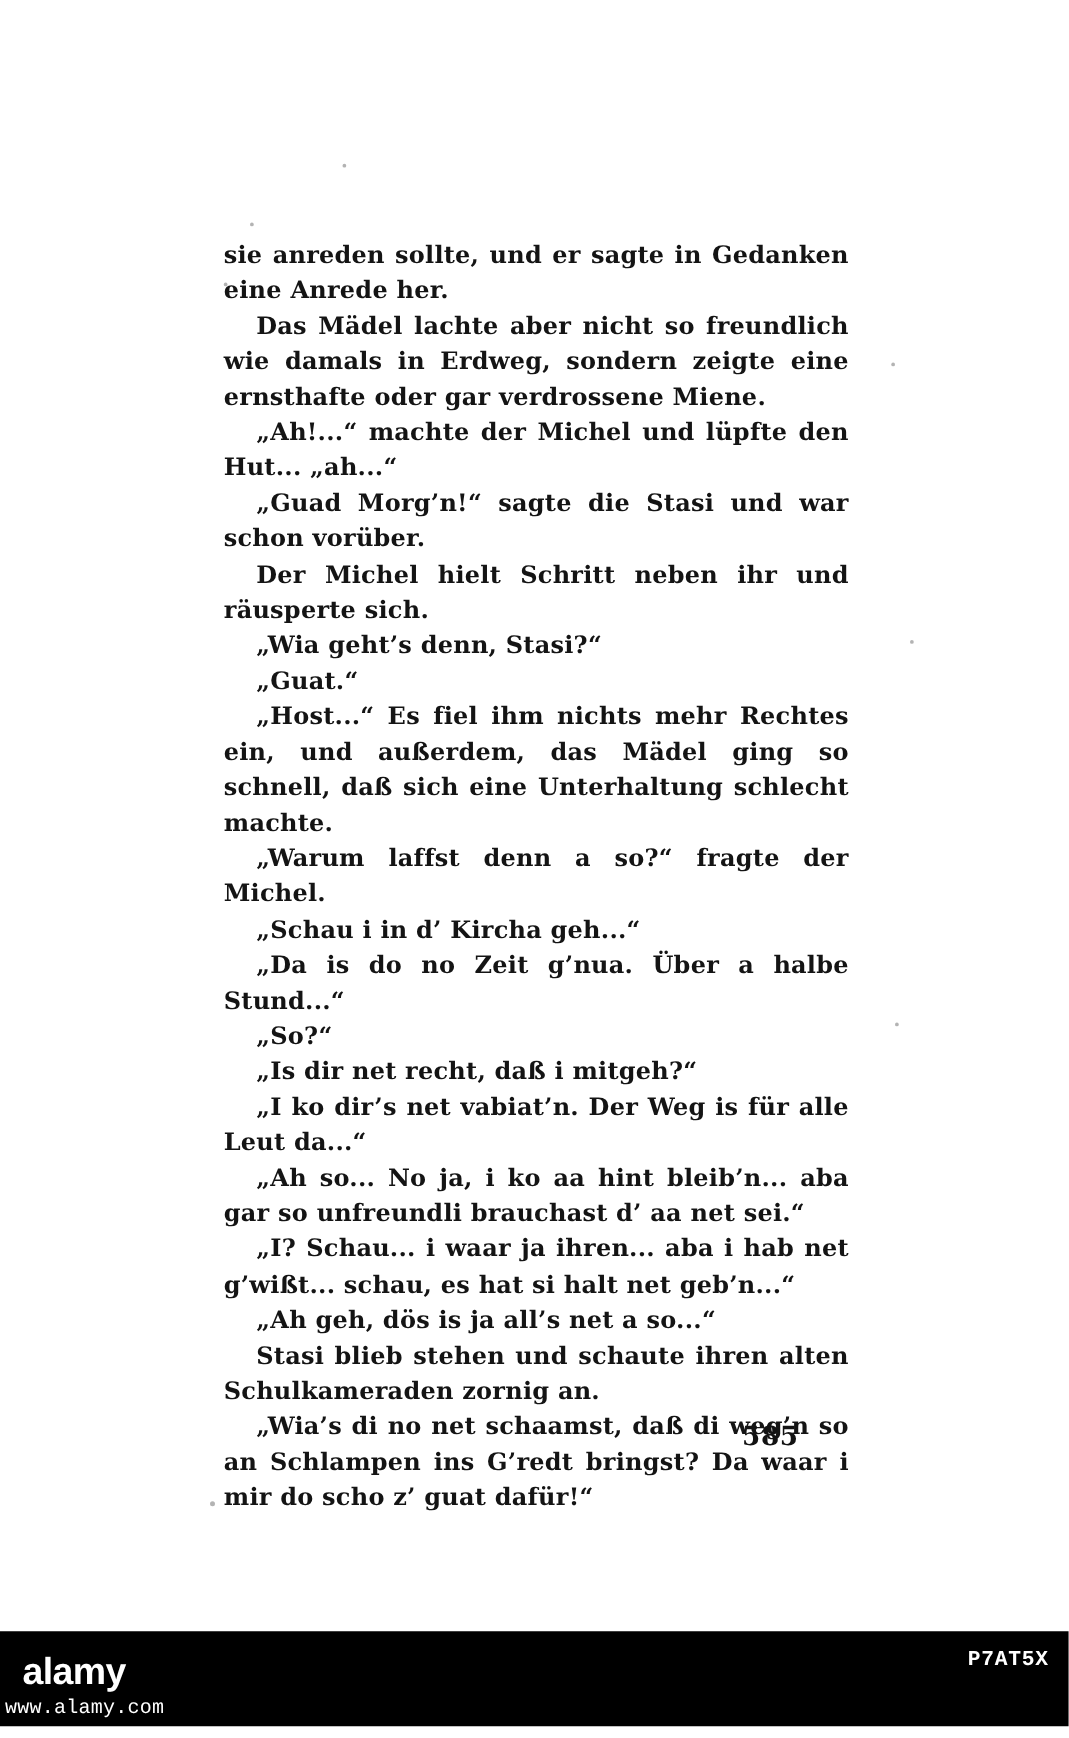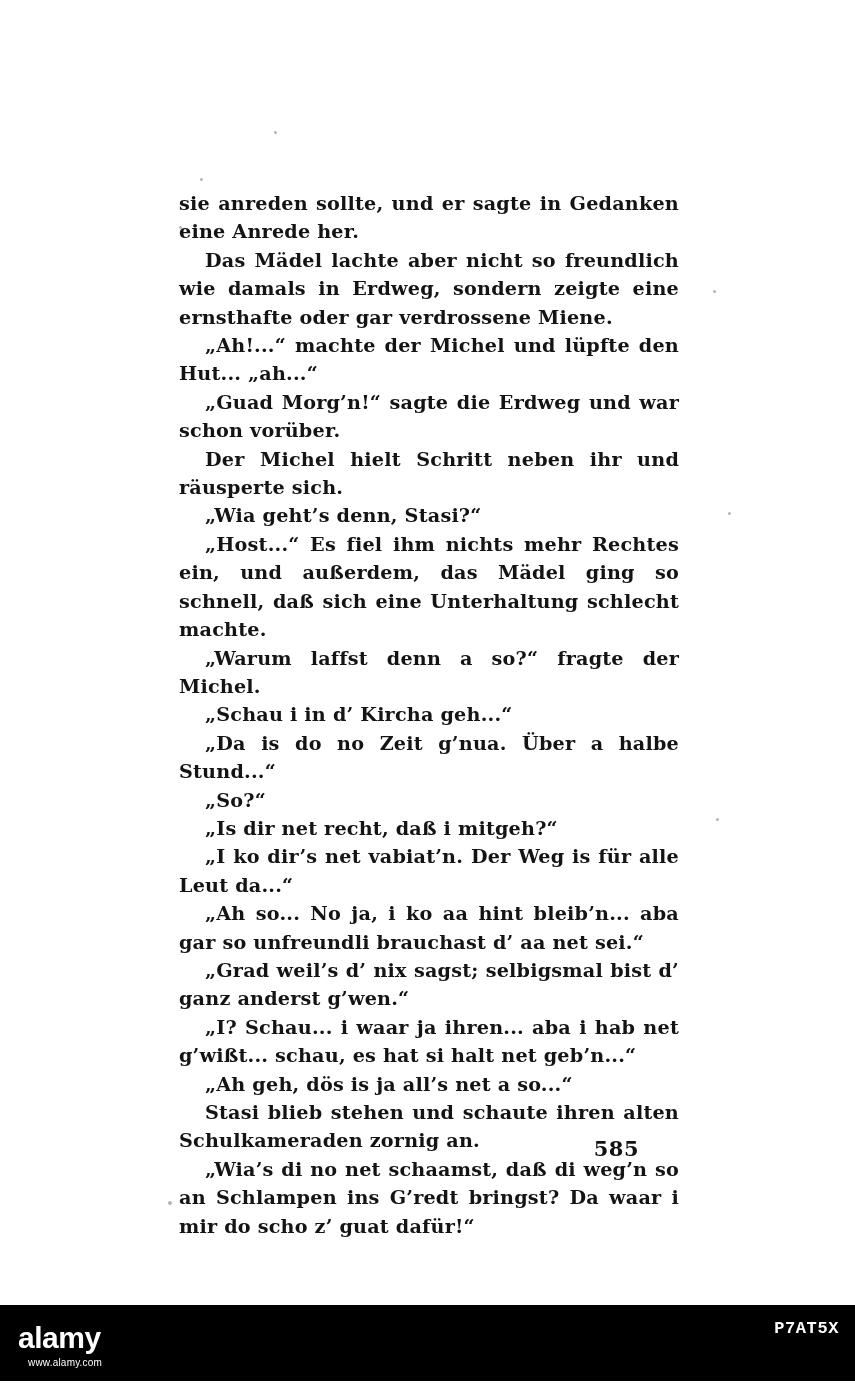--- a/index.html
+++ b/index.html
@@ -86,24 +86,24 @@
     left: 18px;
     top: 16px;
     font-family: "Liberation Sans", sans-serif;
     font-size: 30px;
     font-weight: 700;
     letter-spacing: -0.5px;
     color: #ffffff;
   }
   .wm-sub {
     position: absolute;
-    left: 28px;
+    left: 4px;
     top: 52px;
-    font-family: Liberation Sans, sans-serif;
-    font-size: 10px;
+    font-family: Liberation Mono, monospace;
+    font-size: 16px;
     font-weight: 400;
     color: #ffffff;
     letter-spacing: 0.2px;
   }
   .wm-code {
     position: absolute;
     right: 16px;
     top: 14px;
     font-family: Liberation Mono, monospace;
     font-size: 17px;
@@ -122,32 +122,32 @@
   <div class="speck" style="left:697px; top:272px; width:3px; height:3px;"></div>
   <div class="speck" style="left:712px; top:494px; width:3px; height:3px;"></div>
   <div class="speck" style="left:700px; top:800px; width:3px; height:3px;"></div>
   <div class="speck" style="left:152px; top:1183px; width:4px; height:4px;"></div>
   <div class="speck" style="left:163px; top:208px; width:3px; height:3px;"></div>
 
   <div class="scan-body">
     <p class="para noindent">sie anreden sollte, und er sagte in Gedanken eine Anrede her.</p>
     <p class="para">Das Mädel lachte aber nicht so freundlich wie damals in Erdweg, sondern zeigte eine ernsthafte oder gar verdrossene Miene.</p>
     <p class="para">„Ah!...“ machte der Michel und lüpfte den Hut... „ah...“</p>
-    <p class="para">„Guad Morg’n!“ sagte die Erdweg und war schon vorüber.</p>
+    <p class="para">„Guad Morg’n!“ sagte die Stasi und war schon vorüber.</p>
     <p class="para">Der Michel hielt Schritt neben ihr und räusperte sich.</p>
     <p class="para">„Wia geht’s denn, Stasi?“</p>
+    <p class="para">„Guat.“</p>
     <p class="para">„Host...“ Es fiel ihm nichts mehr Rechtes ein, und außerdem, das Mädel ging so schnell, daß sich eine Unterhaltung schlecht machte.</p>
     <p class="para">„Warum laffst denn a so?“ fragte der Michel.</p>
     <p class="para">„Schau i in d’ Kircha geh...“</p>
     <p class="para">„Da is do no Zeit g’nua. Über a halbe Stund...“</p>
     <p class="para">„So?“</p>
     <p class="para">„Is dir net recht, daß i mitgeh?“</p>
     <p class="para">„I ko dir’s net vabiat’n. Der Weg is für alle Leut da...“</p>
     <p class="para">„Ah so... No ja, i ko aa hint bleib’n... aba gar so unfreundli brauchast d’ aa net sei.“</p>
-    <p class="para">„Grad weil’s d’ nix sagst; selbigsmal bist d’ ganz anderst g’wen.“</p>
     <p class="para">„I? Schau... i waar ja ihren... aba i hab net g’wißt... schau, es hat si halt net geb’n...“</p>
     <p class="para">„Ah geh, dös is ja all’s net a so...“</p>
     <p class="para">Stasi blieb stehen und schaute ihren alten Schulkameraden zornig an.</p>
     <p class="para">„Wia’s di no net schaamst, daß di weg’n so an Schlampen ins G’redt bringst? Da waar i mir do scho z’ guat dafür!“</p>
   </div>
 
   <div class="folio">585</div>
 </div>
 
 <div class="watermark-bar">

